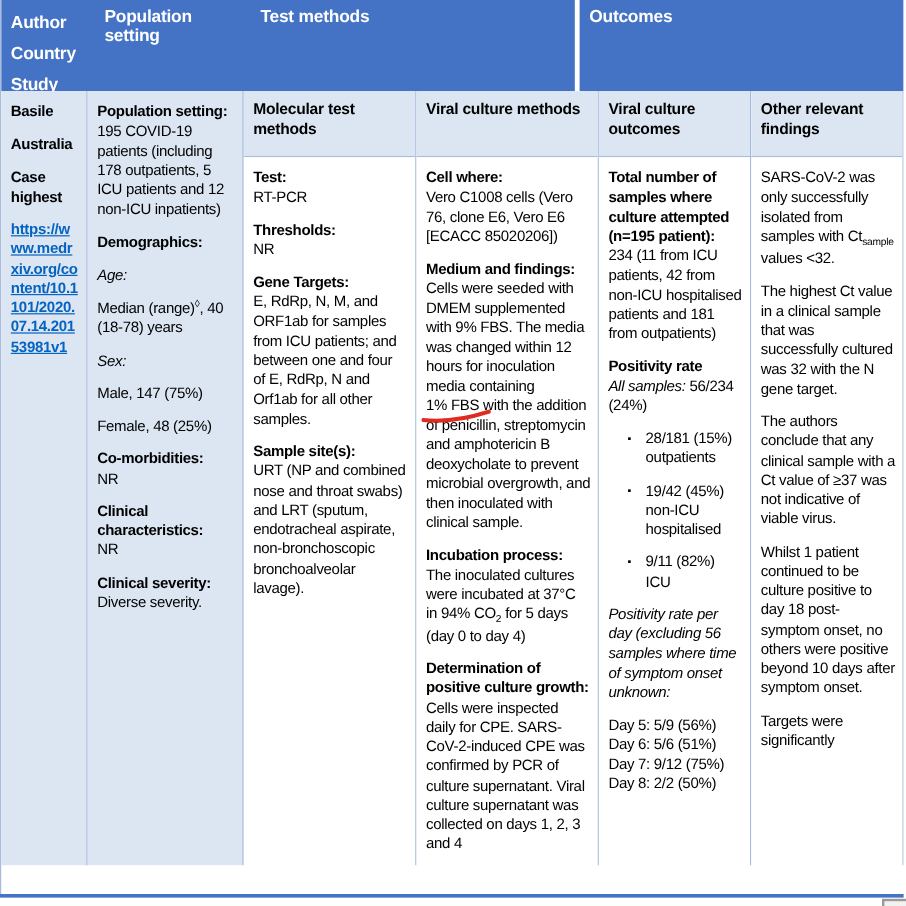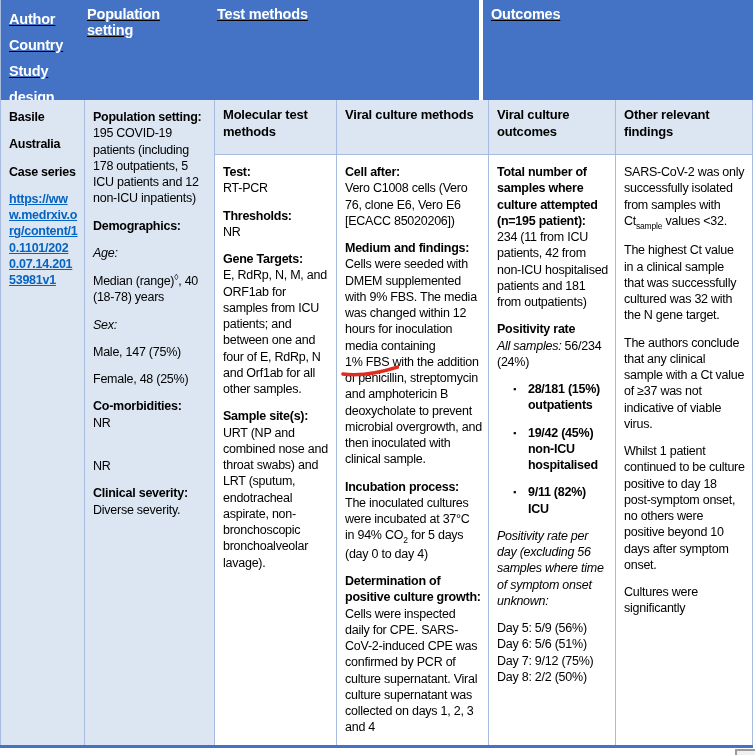--- a/index.html
+++ b/index.html
@@ -6,50 +6,50 @@
     --header-bg:#4472C4; --header-text:#FFFFFF; --light-cell-bg:#DCE6F2;
     --border:#A6BBDE; --body-bg:#FFFFFF; --link:#0563C1; --red-annotation:#E02B20; --text:#000000;
   }
   *{box-sizing:border-box; margin:0; padding:0;}
   html,body{background:#fff;}
   body{font-family:"Liberation Sans", sans-serif; color:var(--text);}
   .screen{position:relative; width:755px; height:755px; background:#fff; overflow:hidden;}
   .doc-table{position:absolute; left:0; top:0; width:753px; height:745px; overflow:hidden;
              border-left:1px solid var(--border); background:var(--body-bg);}
   
-  .header-row{display:flex; height:100px; background:var(--header-bg);text-decoration:underline;}
+  .header-row{display:flex; height:76px; background:var(--header-bg);}
   .hcell{color:var(--header-text); font-weight:bold; font-size:14.5px; padding:6px 6px 0 8px; letter-spacing:-0.2px;}
   .hcell.c1{width:78px; line-height:26px;}
   .hcell.c2{width:130px;}
   .hcell.c3{width:270px;}
   .hgap{width:4px; background:#fff; height:100%;}
   .hcell.c4{flex:1;}
   
   .body-row{display:flex; height:645px;}
   .col{height:100%; overflow:hidden; border-right:1px solid var(--border); font-size:12.5px;
        line-height:1.3; letter-spacing:-0.25px;}
   .col.shade{background:var(--light-cell-bg); padding:9px 6px 0 8px;}
-  .col.c1{width:84px;}
+  .col.c1{width:72px;}
   .col.c2{width:130px;}
-  .col.c3{width:122px;}
+  .col.c3{width:144px;}
   .col.c4{width:152px;}
   .col.c5{width:127px;}
   .col.c6{flex:1;}
   .subheader{background:var(--light-cell-bg); border-bottom:1px solid var(--border);
              font-weight:bold; font-size:13px; padding:7px 6px 0 8px; height:55px; letter-spacing:-0.2px;}
   .cellbody{background:var(--body-bg); padding:9px 6px 0 8px; height:590px; overflow:hidden;}
   .para{margin-bottom:11px;}
   .b{font-weight:bold;}
   .i{font-style:italic;}
   sub{font-size:8.5px; letter-spacing:-0.2px;}
   sup{font-size:8.5px;}
   a{color:var(--link); font-weight:bold; text-decoration:underline; word-break:break-all;}
   .para.bullet{display:flex; margin:0 0 11px 0; padding-left:16px;}
   .bl{font-size:9px; line-height:16px; margin-right:12px;}
-  .bt{flex:1;font-weight:bold;}
+  .bt{flex:1;}
   .redmark{position:relative; white-space:nowrap;}
   .redmark svg{position:absolute; left:-4px; bottom:-8px; width:calc(100% + 14px); height:13px; pointer-events:none;}
   
   .bottom-rule{position:absolute; left:0; top:745px; width:753px; height:3px; background:var(--header-bg);}
   .scroll-corner{position:absolute; left:735px; top:749px; width:22px; height:8px;
                  background:#f2f2f2; border:2px solid #9a9a9a;}
 </style>
 </head>
 <body>
 
@@ -66,50 +66,50 @@
       <div class="hcell c2">Population setting</div>
       <div class="hcell c3">Test methods</div>
       <div class="hgap"></div>
       <div class="hcell c4">Outcomes</div>
     </div>
 
     <div class="body-row">
       <div class="col c1 shade">
           <div class="para"><span class="b">Basile</span></div>
           <div class="para"><span class="b">Australia</span></div>
-          <div class="para"><span class="b">Case series</span></div>
+          <div class="para"><span class="b">Case highest</span></div>
           <div class="para"><a href="#">https://www.medrxiv.org/content/10.1101/2020.07.14.20153981v1</a></div>
         </div>
       <div class="col c2 shade">
           <div class="para"><span class="b">Population setting:</span><br><span>195 COVID-19 patients (including 178 outpatients, 5 ICU patients and 12 non-ICU inpatients)</span></div>
           <div class="para"><span class="b">Demographics:</span></div>
           <div class="para"><span class="i">Age:</span></div>
           <div class="para"><span>Median (range)</span><sup>◊</sup><span>, 40 (18-78) years</span></div>
           <div class="para"><span class="i">Sex:</span></div>
           <div class="para"><span>Male, 147 (75%)</span></div>
           <div class="para"><span>Female, 48 (25%)</span></div>
           <div class="para"><span class="b">Co-morbidities:</span><br><span>NR</span></div>
-          <div class="para"><br><span>NR</span></div>
+          <div class="para"><span class="b">Clinical characteristics:</span><br><span>NR</span></div>
           <div class="para"><span class="b">Clinical severity:</span><br><span>Diverse severity.</span></div>
         </div>
 
       <div class="col c3">
         <div class="subheader">Molecular test methods</div>
         <div class="cellbody">
             <div class="para"><span class="b">Test:</span><br><span>RT-PCR</span></div>
             <div class="para"><span class="b">Thresholds:</span><br><span>NR</span></div>
             <div class="para"><span class="b">Gene Targets:</span><br><span>E, RdRp, N, M, and ORF1ab for samples from ICU patients; and between one and four of E, RdRp, N and Orf1ab for all other samples.</span></div>
             <div class="para"><span class="b">Sample site(s):</span><br><span>URT (NP and combined nose and throat swabs) and LRT (sputum, endotracheal aspirate, non-bronchoscopic bronchoalveolar lavage).</span></div>
           </div>
       </div>
 
       <div class="col c4">
         <div class="subheader">Viral culture methods</div>
         <div class="cellbody">
-            <div class="para"><span class="b">Cell after:</span><br><span>Vero C1008 cells (Vero 76, clone E6, Vero E6 [ECACC 85020206])</span></div>
+            <div class="para"><span class="b">Cell where:</span><br><span>Vero C1008 cells (Vero 76, clone E6, Vero E6 [ECACC 85020206])</span></div>
             <div class="para"><span class="b">Medium and findings:</span><br><span>Cells were seeded with DMEM supplemented with 9% FBS. The media was changed within 12 hours for inoculation media containing </span><span class="redmark">1% FBS<svg viewBox="0 0 80 13" preserveAspectRatio="none">
                   <path d="M2 10 C 24 12, 52 9, 78 3" fill="none" stroke="#E02B20" stroke-width="3.4" stroke-linecap="round"></path>
                 </svg></span><span> with the addition of penicillin, streptomycin and amphotericin B deoxycholate to prevent microbial overgrowth, and then inoculated with clinical sample.</span></div>
             <div class="para"><span class="b"> Incubation process:</span><br><span>The inoculated cultures were incubated at 37°C in 94% CO</span><sub>2</sub><span> for 5 days (day 0 to day 4)</span></div>
             <div class="para"><span class="b">Determination of positive culture growth:</span><br><span>Cells were inspected daily for CPE. SARS-CoV-2-induced CPE was confirmed by PCR of culture supernatant. Viral culture supernatant was collected on days 1, 2, 3 and 4</span></div>
           </div>
       </div>
 
       <div class="col c5">
         <div class="subheader">Viral culture outcomes</div>
@@ -133,21 +133,21 @@
           </div>
       </div>
 
       <div class="col c6">
         <div class="subheader">Other relevant findings</div>
         <div class="cellbody">
             <div class="para"><span>SARS-CoV-2 was only successfully isolated from samples with Ct</span><sub>sample</sub><span> values &lt;32.</span></div>
             <div class="para"><span>The highest Ct value in a clinical sample that was successfully cultured was 32 with the N gene target.</span></div>
             <div class="para"><span>The authors conclude that any clinical sample with a Ct value of ≥37 was not indicative of viable virus.</span></div>
             <div class="para"><span>Whilst 1 patient continued to be culture positive to day 18 post-symptom onset, no others were positive beyond 10 days after symptom onset.</span></div>
-            <div class="para"><span>Cultures were significantly</span></div>
+            <div class="para"><span>Targets were significantly</span></div>
           </div>
       </div>
     </div>
   </div>
 
   <div class="bottom-rule"></div>
   <div class="scroll-corner"></div>
 </div>
 
 </body></html>

